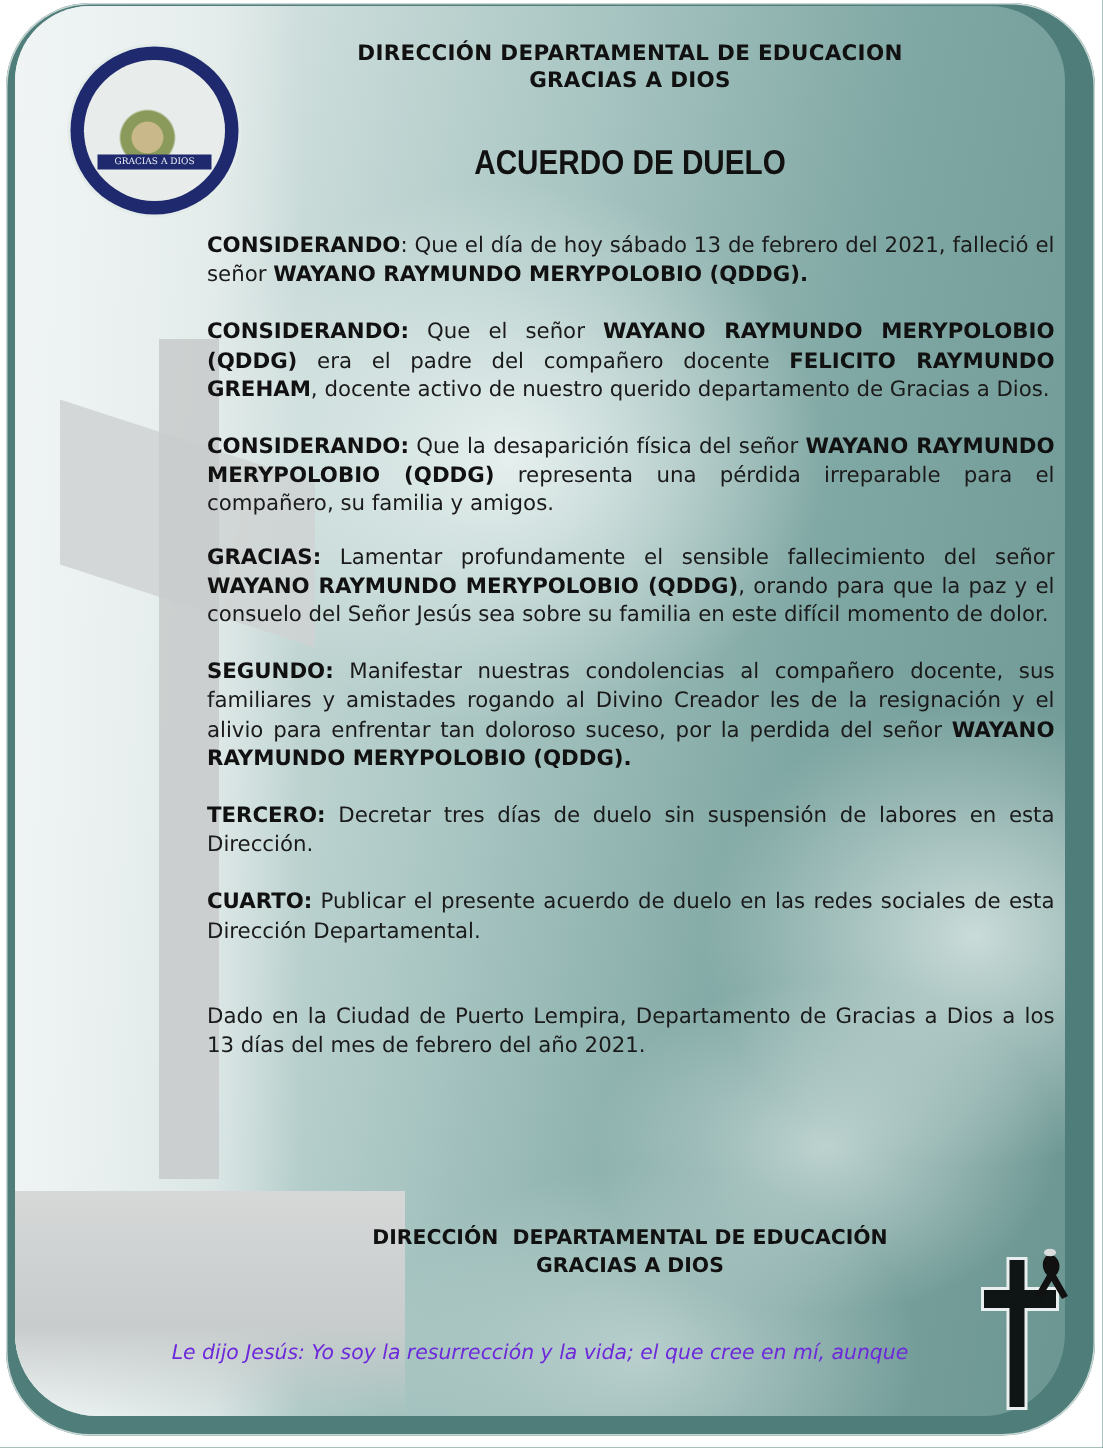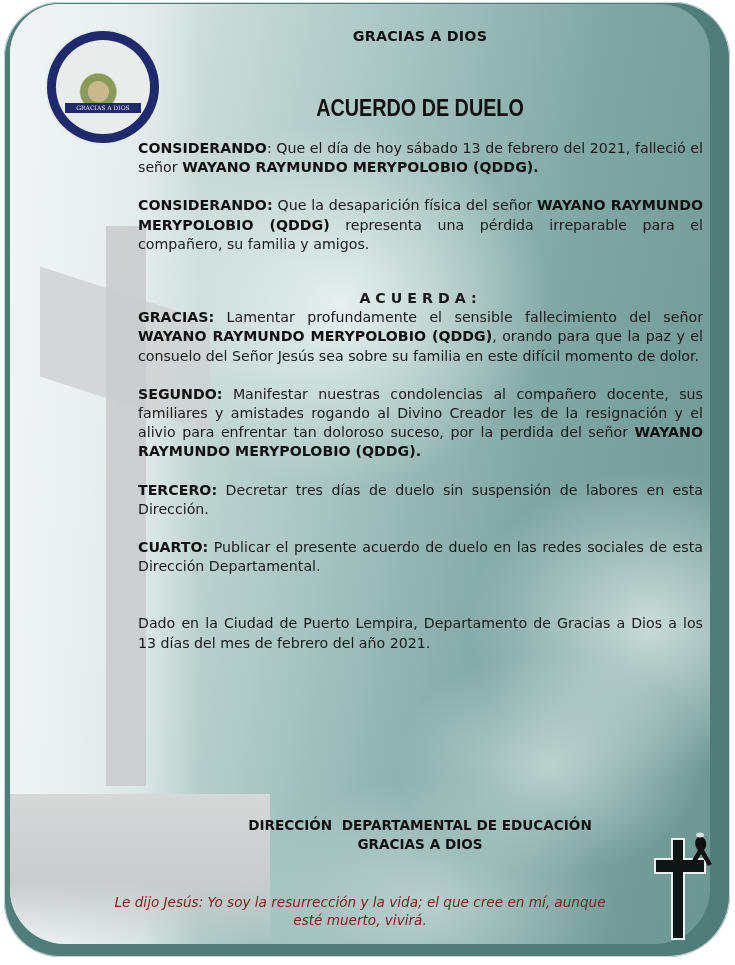--- a/index.html
+++ b/index.html
@@ -72,35 +72,35 @@
     font-family: "Liberation Sans", sans-serif; font-weight: bold; color: #111;
     font-size: 23px; transform: scaleX(0.86); transform-origin: center;
     letter-spacing: 0px;
   }
   .body {
     position: absolute; left: 138px; top: 139px; width: 565px;
     color: #1a1a1a;
     font-family: "DejaVu Sans", sans-serif;
     font-size: 14.2px; line-height: 19.2px; text-align: justify;
   }
-  .body p { margin: 0 0 19px 0; }
+  .body p { margin: 16px 0 19px 0; }
   .body b { font-weight: bold; color: #111; }
   .acuerda {
     text-align: center; font-weight: bold; letter-spacing: 5px; margin-top: 35px;
   }
   .body p.tight { margin-bottom: 0; }
   .dado { margin-top: 38px !important; }
   .sign {
     position: absolute; left: 180px; top: 816px; width: 480px; text-align: center;
     font-family: "DejaVu Sans", sans-serif; font-weight: bold; color: #111;
     font-size: 13.6px; line-height: 19px;
   }
   .quote {
     position: absolute; left: 70px; top: 893px; width: 580px; text-align: center;
-    font-family: "DejaVu Sans", sans-serif; font-style: italic; color: #7f1d1d;
+    font-family: "DejaVu Sans", sans-serif; font-style: italic; color: #6d28d9;
     font-size: 13.6px; line-height: 18px;
   }
   .quote .ref { font-weight: bold; }
   .mourning-cross {
     position: absolute; left: 652px; top: 832px; width: 64px; height: 110px;
   }
 </style>
 </head>
 <body>
 
@@ -118,52 +118,52 @@
     </defs>
     <text font-size="7.2" fill="#e8ecf5" font-family="DejaVu Serif, serif" font-weight="bold">
       <textPath href="#arcPath" startOffset="2">DIRECCION DEPARTAMENTAL DE EDUCACION</textPath>
     </text>
   </svg>
   <div class="logo-inner"></div>
   <div class="logo-banner">GRACIAS A DIOS</div>
 </div>
 
 <div class="header">
+  <div>DIRECCIÓN DEPARTAMENTAL DE EDUCACION</div>
   <div>GRACIAS A DIOS</div>
 </div>
 
 <div class="title">ACUERDO DE DUELO</div>
 
 <div class="body">
   <p><b>CONSIDERANDO</b><span>: Que el día de hoy sábado 13 de febrero del 2021, falleció el señor </span><b>WAYANO RAYMUNDO MERYPOLOBIO (QDDG).</b></p>
 
+  <p><b>CONSIDERANDO:</b><span> Que el señor </span><b>WAYANO RAYMUNDO MERYPOLOBIO (QDDG)</b><span> era el padre del compañero docente </span><b>FELICITO RAYMUNDO GREHAM</b><span>, docente activo de nuestro querido departamento de Gracias a Dios.</span></p>
 
   <p class="tight"><b>CONSIDERANDO:</b><span> Que la desaparición física del señor </span><b>WAYANO RAYMUNDO MERYPOLOBIO (QDDG)</b><span> representa una pérdida irreparable para el compañero, su familia y amigos.</span></p>
 
-  <div class="acuerda">ACUERDA:</div>
 
   <p><b>GRACIAS:</b><span> Lamentar profundamente el sensible fallecimiento del señor </span><b>WAYANO RAYMUNDO MERYPOLOBIO (QDDG)</b><span>, orando para que la paz y el consuelo del Señor Jesús sea sobre su familia en este difícil momento de dolor.</span></p>
 
   <p><b>SEGUNDO:</b><span> Manifestar nuestras condolencias al compañero docente, sus familiares y amistades rogando al Divino Creador les de la resignación y el alivio para enfrentar tan doloroso suceso, por la perdida del señor </span><b>WAYANO RAYMUNDO MERYPOLOBIO (QDDG).</b></p>
 
   <p><b>TERCERO:</b><span> Decretar tres días de duelo sin suspensión de labores en esta Dirección.</span></p>
 
   <p><b>CUARTO:</b><span> Publicar el presente acuerdo de duelo en las redes sociales de esta Dirección Departamental.</span></p>
 
   <p class="dado">Dado en la Ciudad de Puerto Lempira, Departamento de Gracias a Dios a los 13 días del mes de febrero del año 2021.</p>
 </div>
 
 <div class="sign">
   <div style="white-space: pre; text-align: center;">DIRECCIÓN  DEPARTAMENTAL DE EDUCACIÓN</div>
   <div>GRACIAS A DIOS</div>
 </div>
 
 <div class="quote">
   <div>Le dijo Jesús: Yo soy la resurrección y la vida; el que cree en mí, aunque</div>
-  <div>esté muerto, vivirá.</div>
 </div>
 
 <svg class="mourning-cross" viewBox="0 0 64 110">
 
   <rect x="19" y="6" width="14" height="102" fill="#e9efee"></rect>
   <rect x="2" y="26" width="52" height="16" fill="#e9efee"></rect>
   <rect x="21" y="8" width="10" height="98" fill="#0f1414"></rect>
   <rect x="4" y="28" width="48" height="12" fill="#0f1414"></rect>
 
   <path d="M 48 4 C 42 6, 42 14, 46 18 L 38 32 L 42 34 L 49 22 L 56 34 L 60 32 L 52 18 C 56 14, 55 6, 48 4 Z" fill="#111"></path>

